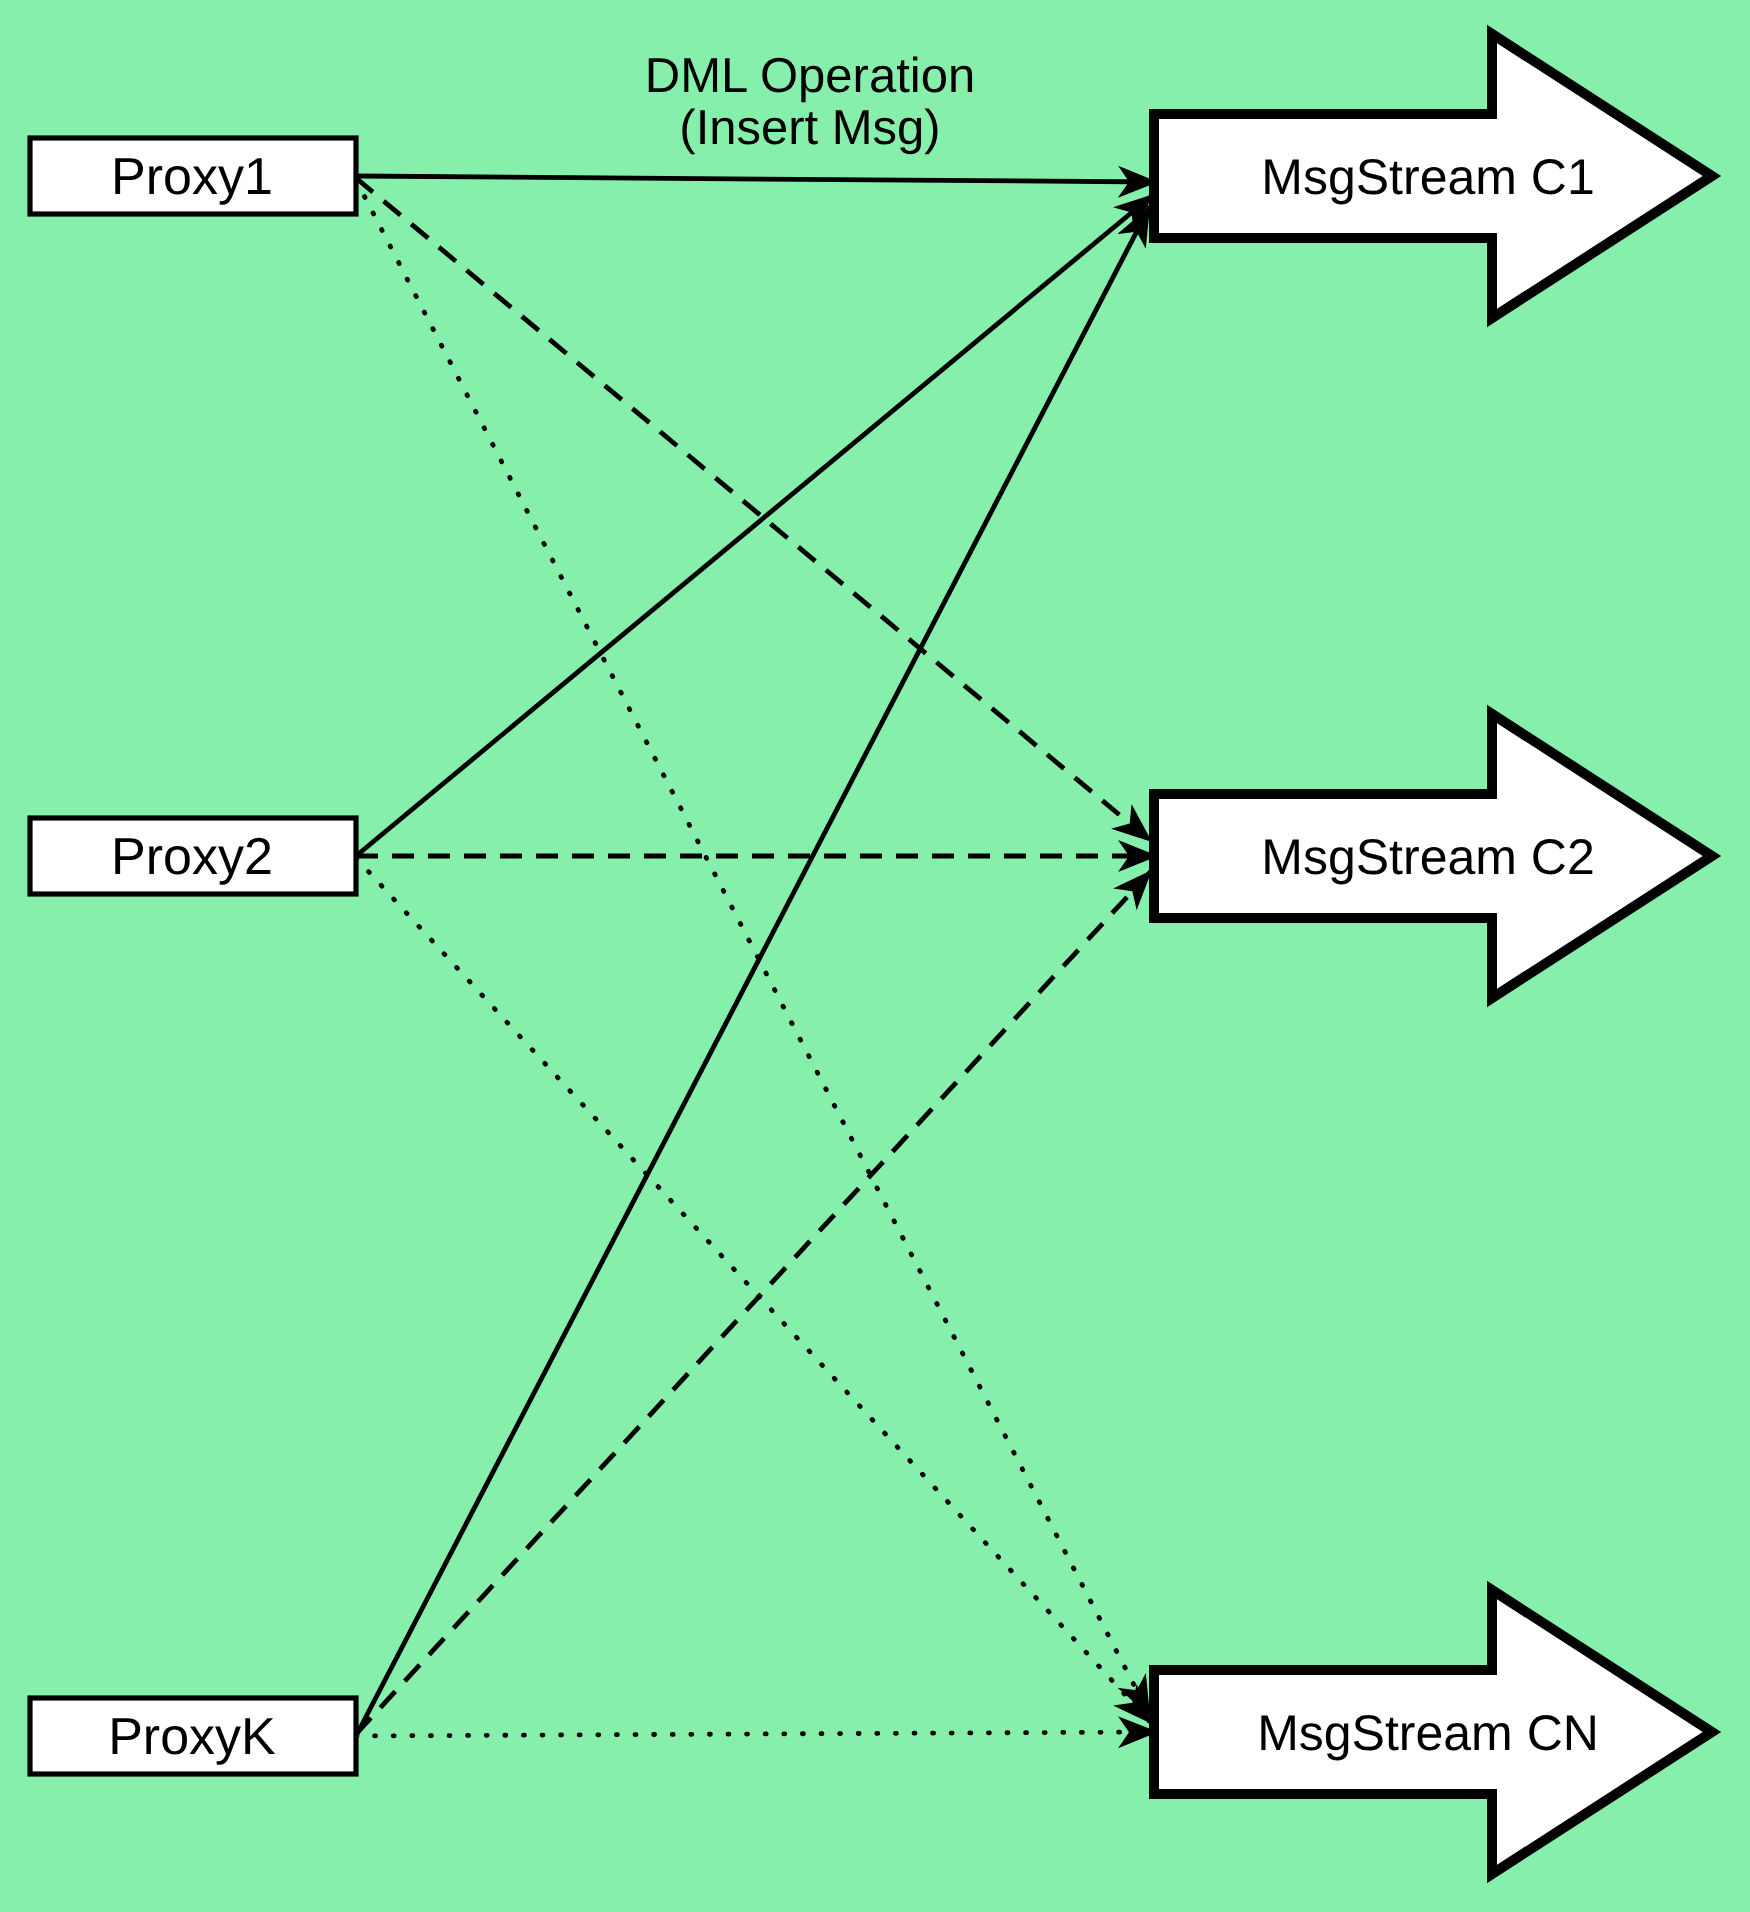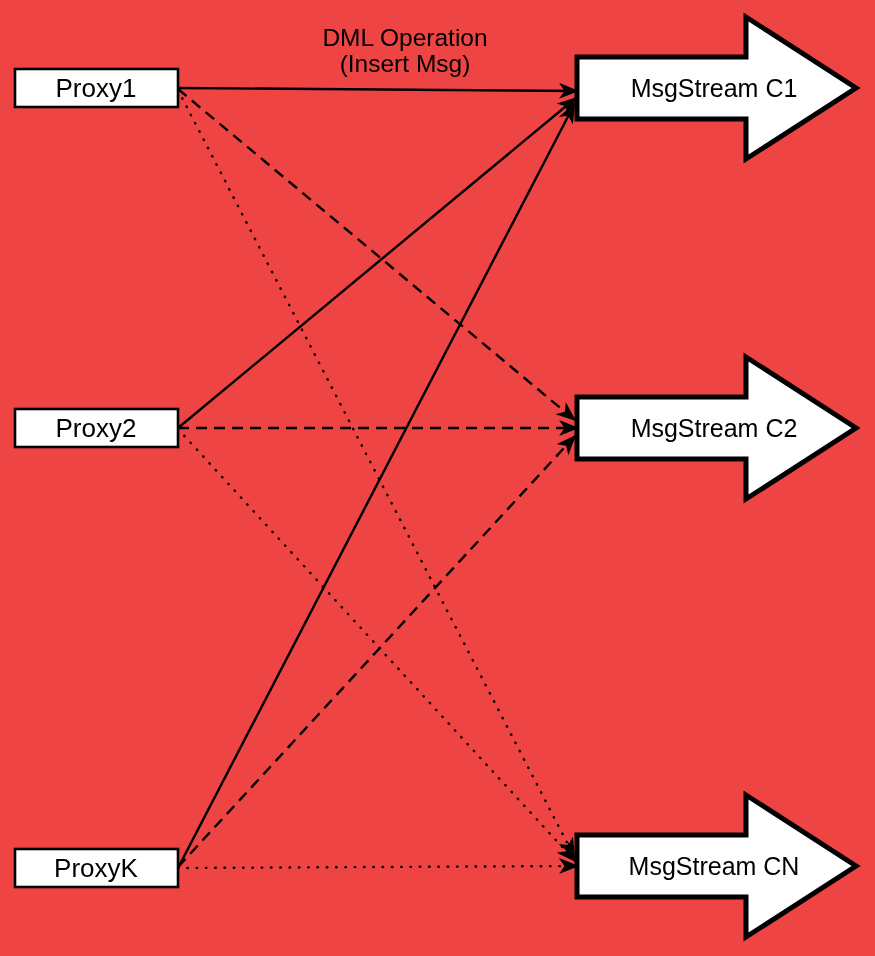--- a/index.html
+++ b/index.html
@@ -4,21 +4,21 @@
 <style>
   html, body {
     margin: 0;
     padding: 0;
     background: #ffffff;
   }
   .canvas {
     width: 875px;
     height: 956px;
     position: relative;
-    background: #ef4444;
+    background: #86efac;
     overflow: hidden;
   }
   svg {
     display: block;
     font-family: "Liberation Sans", "DejaVu Sans", sans-serif;
   }
   .title-text {
     font-size: 24.5px;
     fill: #000000;
   }

